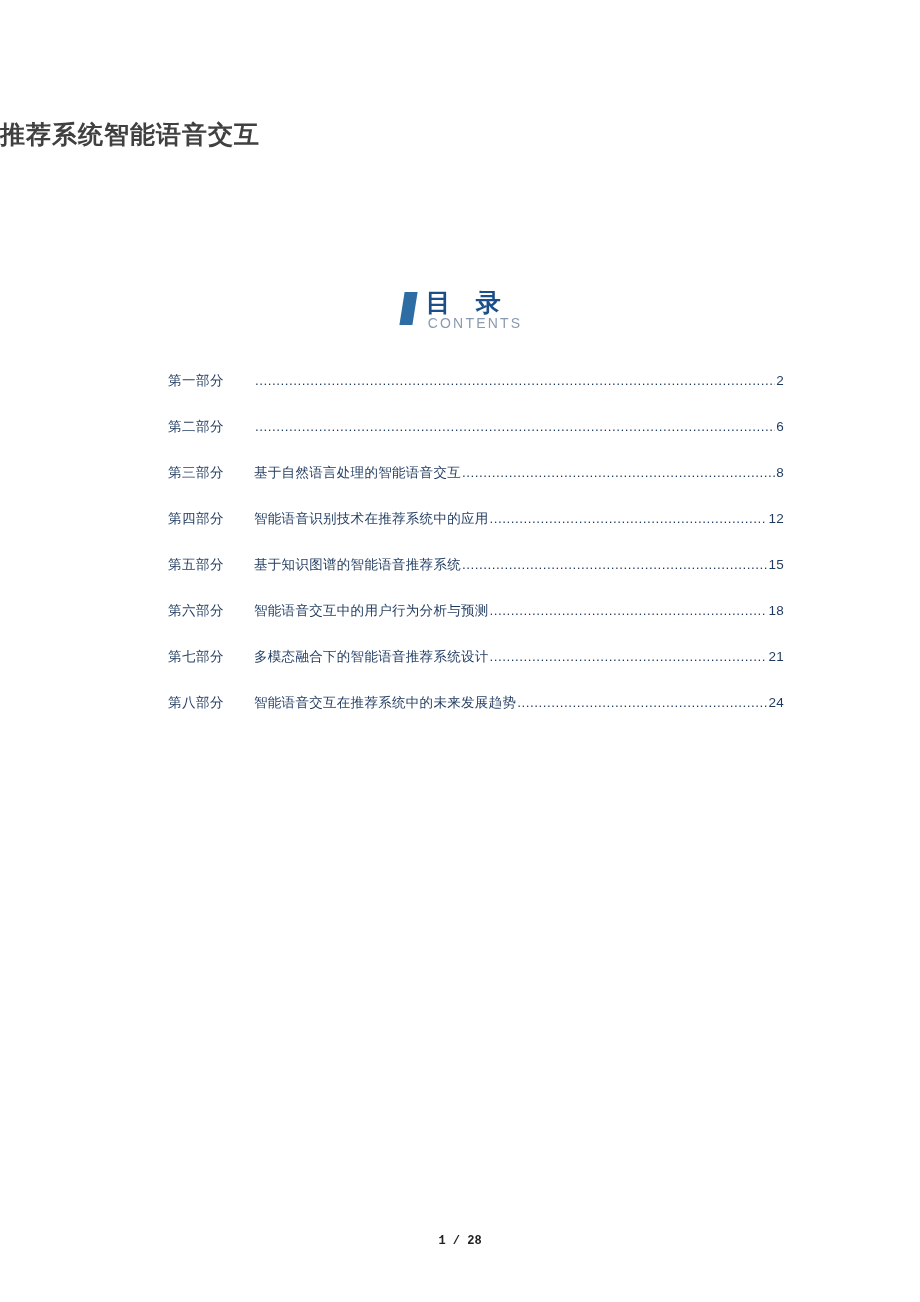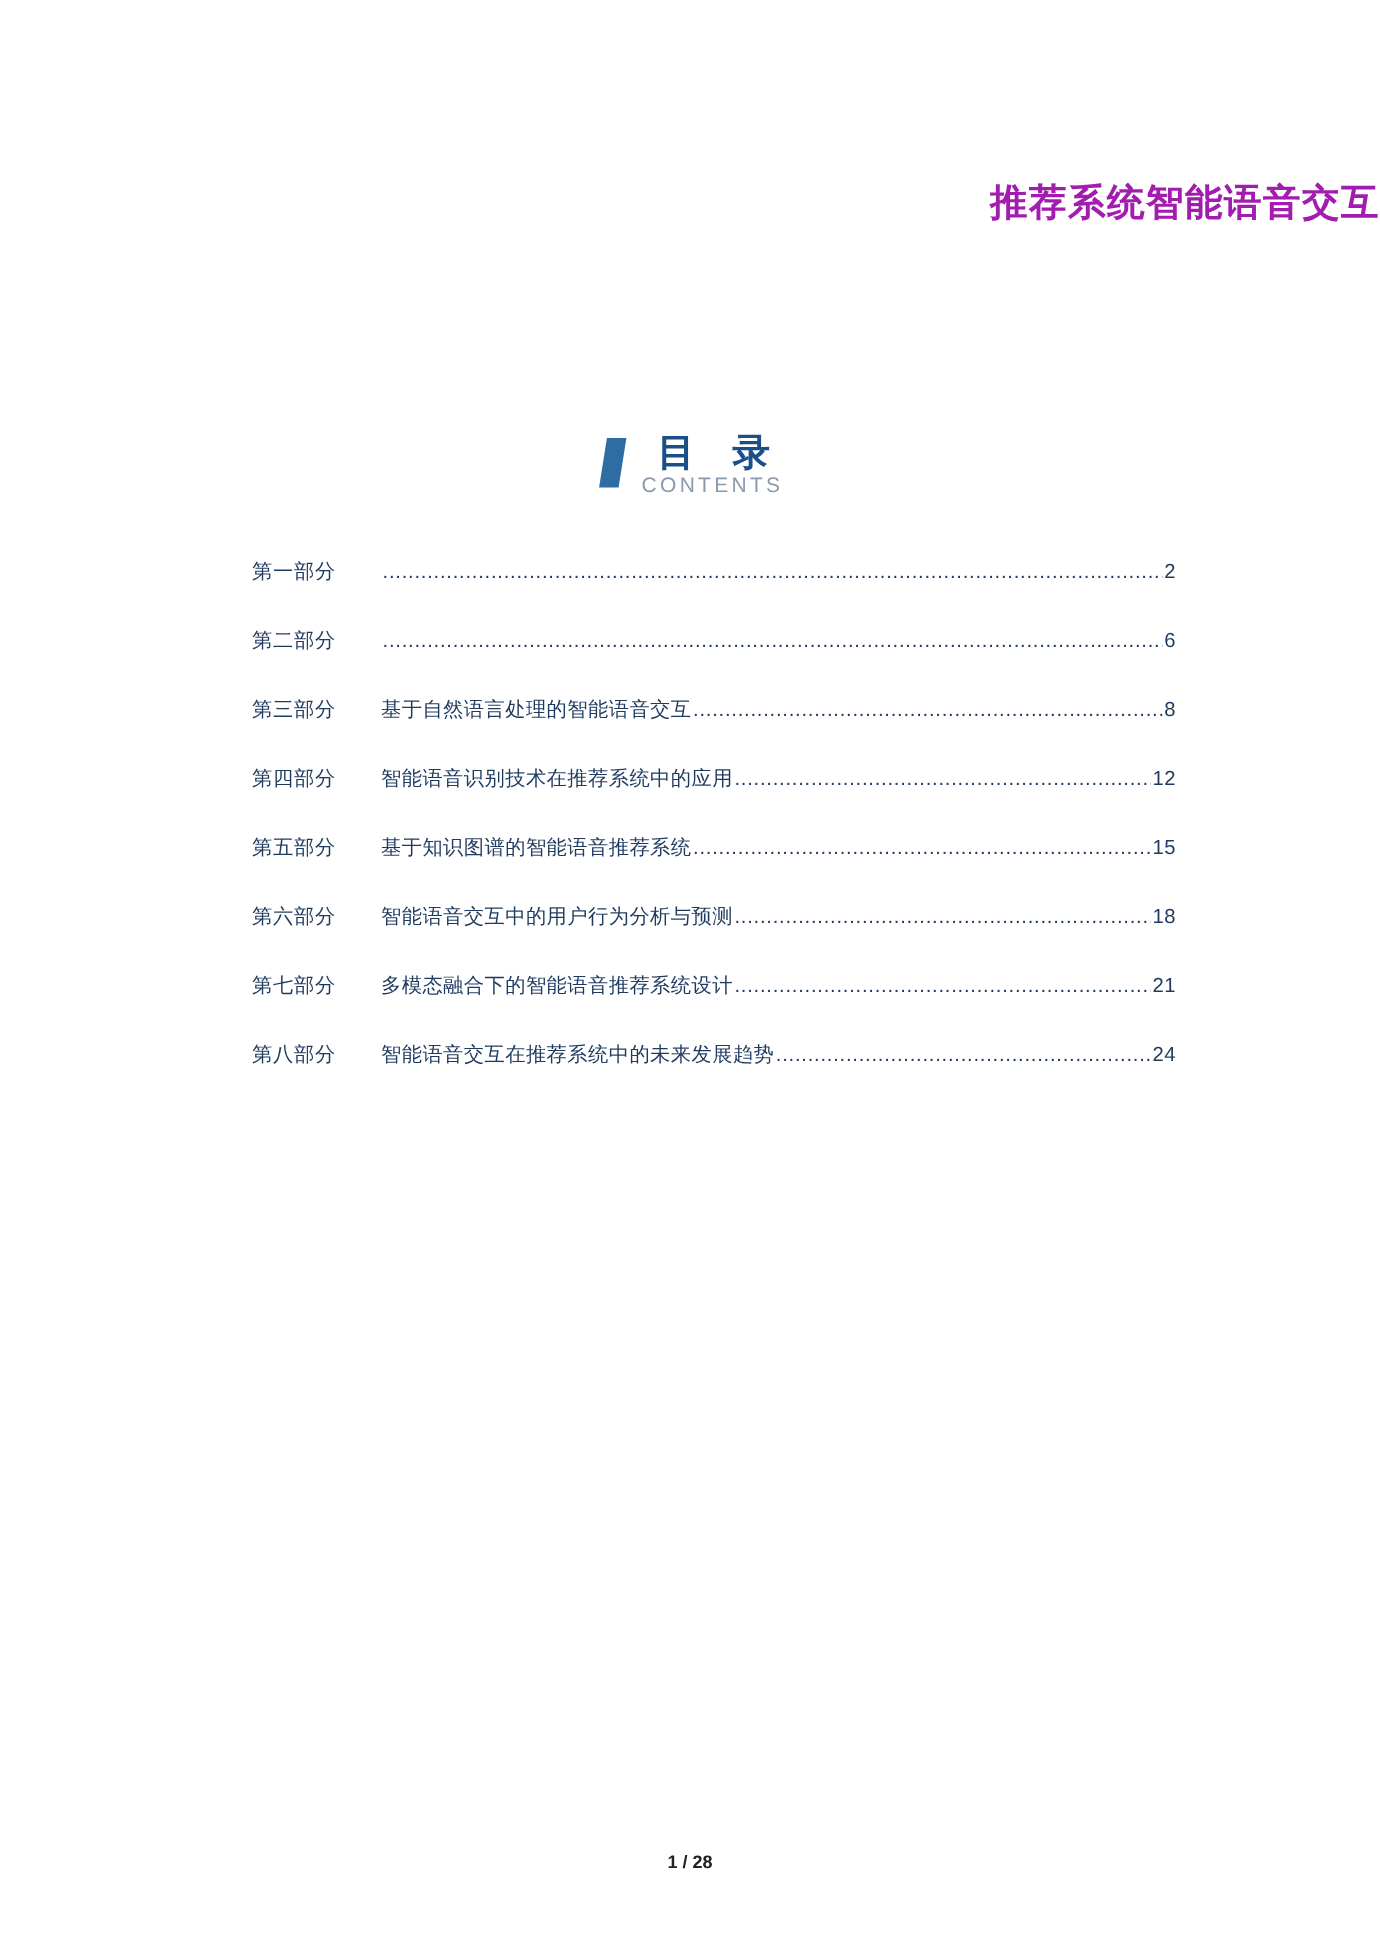--- a/index.html
+++ b/index.html
@@ -17,38 +17,38 @@
     height: 1302px;
     background: #ffffff;
     overflow: hidden;
     box-sizing: border-box;
   }
   .doc-title {
     position: absolute;
     left: 0;
     right: 0;
     top: 118px;
-    text-align: right;
+    text-align: left;
     font-size: 25px;
     font-weight: bold;
-    color: #a21caf;
+    color: #404040;
     letter-spacing: 1px;
   }
   .toc-heading {
     position: absolute;
     left: 0;
     right: 0;
     top: 288px;
     text-align: center;
     height: 52px;
   }
   .toc-heading-inner {
     display: inline-block;
     position: relative;
-    text-align: right;
+    text-align: left;
     padding-left: 28px;
   }
   .toc-bar {
     position: absolute;
     left: 4px;
     top: 4px;
     width: 13px;
     height: 33px;
     background: #2e6da4;
     transform: skewX(-9deg);
@@ -105,21 +105,21 @@
     letter-spacing: 0.3px;
   }
   .footer {
     position: absolute;
     left: 0;
     right: 0;
     bottom: 54px;
     text-align: center;
     font-size: 12px;
     font-weight: bold;
-    font-family: Liberation Sans, sans-serif;
+    font-family: Liberation Mono, monospace;
     color: #222222;
   }
 </style>
 </head>
 <body>
 
 <div class="page">
 
   <div class="doc-title">推荐系统智能语音交互</div>
 

